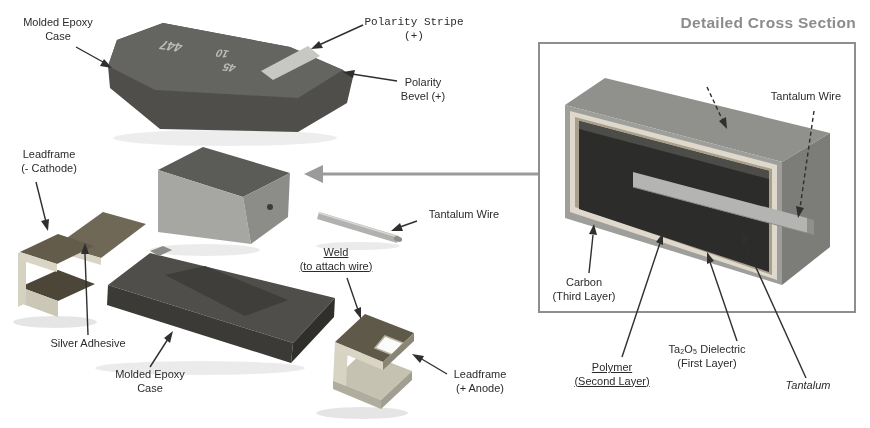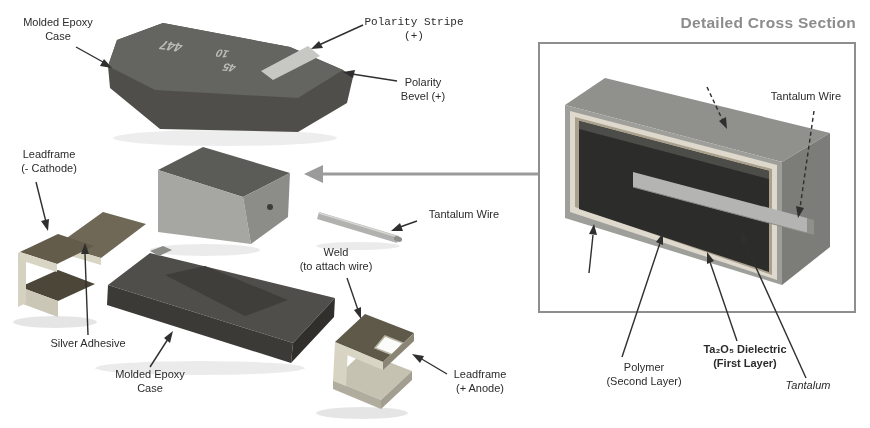--- a/index.html
+++ b/index.html
@@ -177,28 +177,30 @@
   <div class="title">Detailed Cross Section</div>
 
   <div class="lbl" style="left:8px;top:16px;width:100px;">Molded Epoxy
 Case</div>
   <div class="lbl" style="left:358px;top:16px;width:112px;font-family:Liberation Mono, monospace;">Polarity Stripe (+)</div>
   <div class="lbl" style="left:383px;top:76px;width:80px;">Polarity
 Bevel (+)</div>
   <div class="lbl" style="left:4px;top:148px;width:90px;">Leadframe
 (- Cathode)</div>
   <div class="lbl" style="left:416px;top:208px;width:96px;">Tantalum Wire</div>
-  <div class="lbl" style="left:283px;top:246px;width:106px;">Weld
+  <div class="lbl" style="left:283px;top:246px;width:106px;text-decoration:underline;">Weld
 (to attach wire)</div>
   <div class="lbl" style="left:36px;top:337px;width:104px;">Silver Adhesive</div>
   <div class="lbl" style="left:98px;top:368px;width:104px;">Molded Epoxy
 Case</div>
   <div class="lbl" style="left:432px;top:368px;width:96px;">Leadframe
 (+ Anode)</div>
 
   <div class="lbl" style="left:747px;top:90px;width:118px;">Tantalum Wire</div>
-  <div class="lbl" style="left:582px;top:361px;width:124px;">Polymer
+  <div class="lbl" style="left:536px;top:276px;width:96px;">Carbon
+(Third Layer)</div>
+  <div class="lbl" style="left:550px;top:361px;width:124px;text-decoration:underline;">Polymer
 (Second Layer)</div>
-  <div class="lbl" style="left:682px;top:343px;width:126px;font-weight:bold;">Ta₂O₅ Dielectric
+  <div class="lbl" style="left:644px;top:343px;width:126px;">Ta₂O₅ Dielectric
 (First Layer)</div>
   <div class="lbl" style="left:758px;top:379px;width:100px;font-style:italic;">Tantalum</div>
 
 </div>
 
 </body></html>

